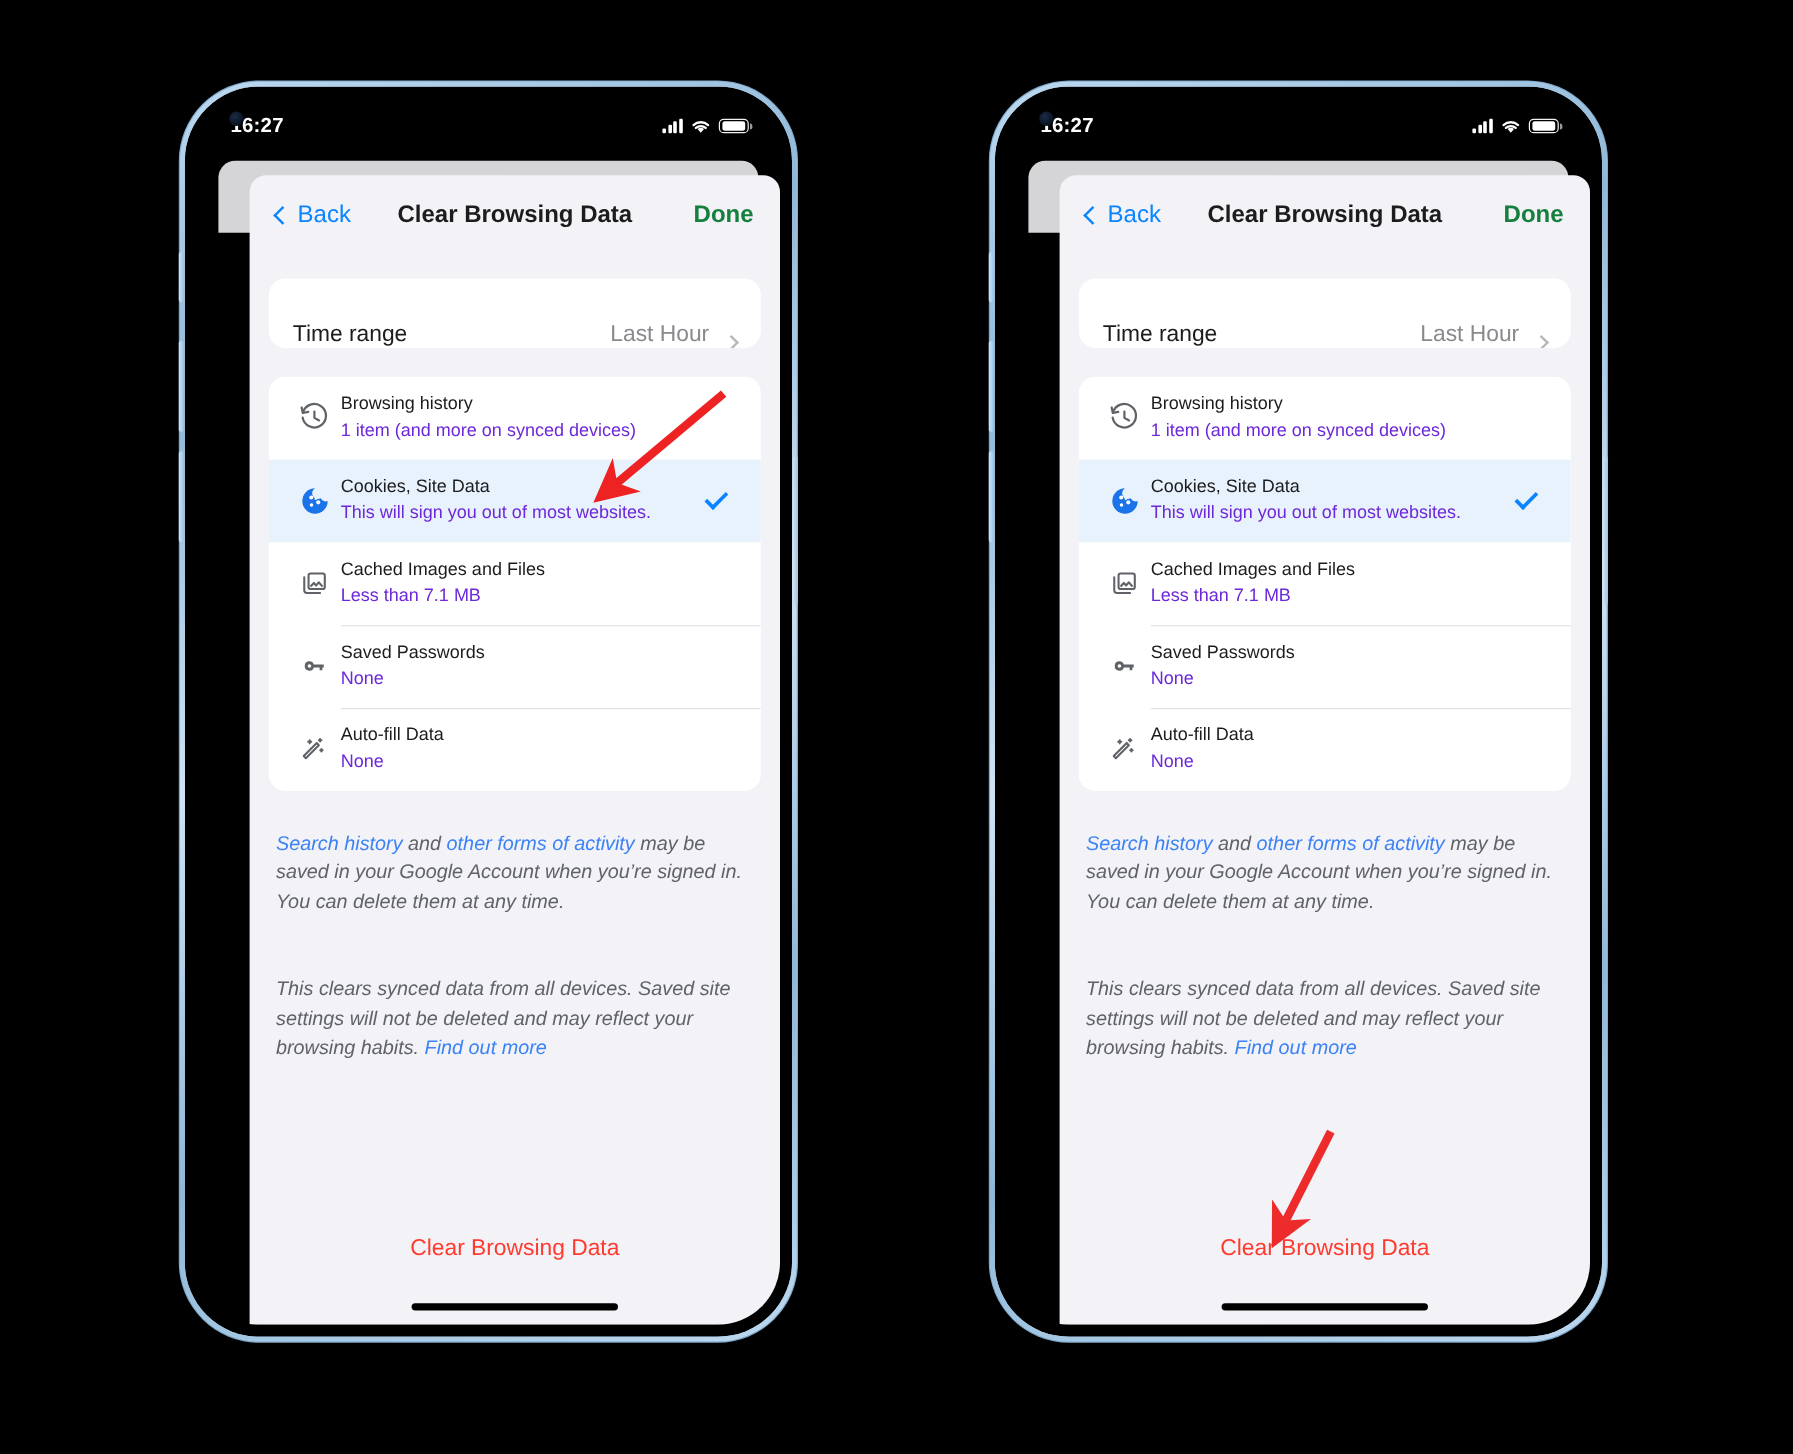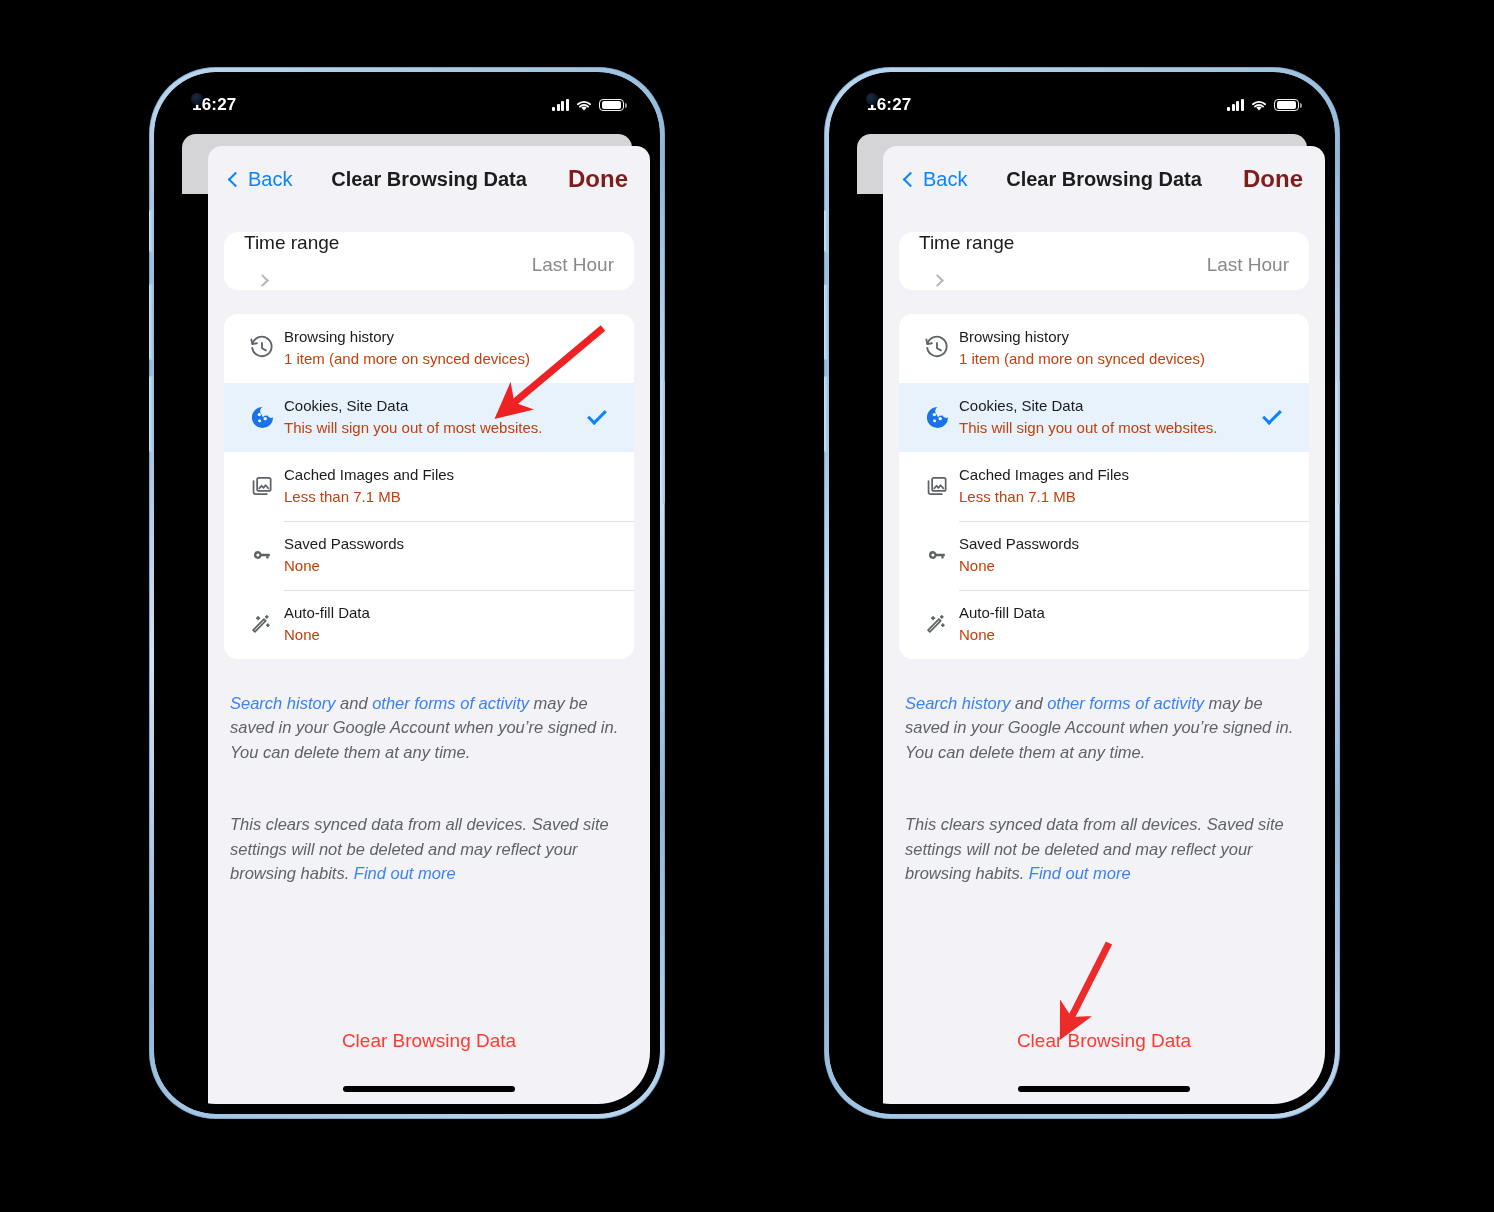--- a/index.html
+++ b/index.html
@@ -98,31 +98,31 @@
   }
   .nav-back { display: flex; align-items: center; gap: 6px; color: #0a84ff; font-size: 20px; }
   .chev-left {
     width: 11px; height: 11px; border-left: 2.8px solid #0a84ff; border-bottom: 2.8px solid #0a84ff;
     transform: rotate(45deg); margin-right: 1px;
   }
   .nav-title {
     position: absolute; left: 50%; transform: translateX(-50%);
     font-size: 20px; font-weight: 700; color: #1c1c1e; white-space: nowrap;
   }
-  .nav-done { color: #7f1d1d; font-size: 24px; font-weight: 600; }
+  .nav-done { color: #15803d; font-size: 20px; font-weight: 600; }
 
   .content { flex: 1; position: relative; padding: 0 16px; }
 
   .card {
     background: #fff; border-radius: 14px; overflow: hidden;
   }
   .card.timerange { margin-top: 20px; }
 
   .row-time {
-    height: 58px; display: flex; align-items: flex-start; padding: 0 20px; flex-direction: column;
+    height: 58px; display: flex; align-items: flex-end; padding: 0 20px;
   }
   .row-time .lbl { font-size: 19px; color: #1c1c1e; }
   .row-time .val { margin-left: auto; font-size: 19px; color: #8a8a8e; }
   .chev-right {
     width: 9px; height: 9px; border-top: 2.2px solid #b6b6bb; border-right: 2.2px solid #b6b6bb;
     transform: rotate(45deg); margin-left: 14px;
   }
 
   .card.options { margin-top: 24px; }
   .opt {
@@ -130,21 +130,21 @@
     padding: 13px 20px 14px 16px; min-height: 69px; background: #fff;
   }
   .opt.selected { background: #e8f2fd; }
   .opt + .opt::before {
     content: ""; position: absolute; left: 60px; right: 0; top: 0; height: 1px; background: #e2e2e6;
   }
   .opt.selected::before, .opt.selected + .opt::before { background: transparent; }
   .opt-ico { width: 44px; flex: 0 0 44px; display: flex; align-items: center; justify-content: center; }
   .opt-txt { flex: 1; min-width: 0; }
   .opt-title { font-size: 15px; color: #1c1c1e; line-height: 1.25; }
-  .opt-sub { font-size: 15px; color: #c2410c; margin-top: 3px; line-height: 1.25; }
+  .opt-sub { font-size: 15px; color: #6d28d9; margin-top: 3px; line-height: 1.25; }
   .opt-check { width: 34px; flex: 0 0 34px; display:flex; align-items:center; justify-content:center; }
   .tick {
     width: 18px; height: 10px; border-left: 3px solid #0a84ff; border-bottom: 3px solid #0a84ff;
     transform: rotate(-45deg); margin-top: -5px;
   }
 
   .footnote {
     font-size: 16.5px; color: #5f6368; line-height: 1.48;
     padding: 0 6px;
     font-style: italic;

